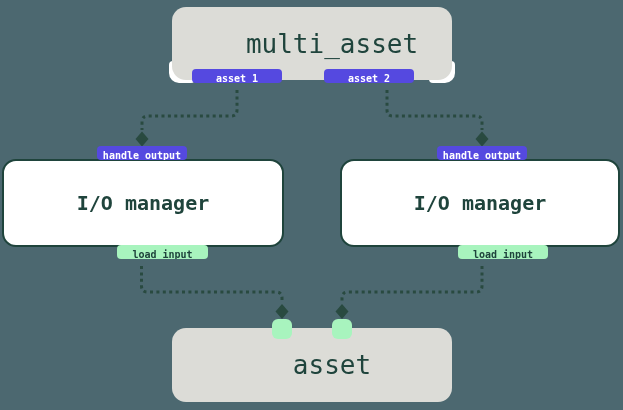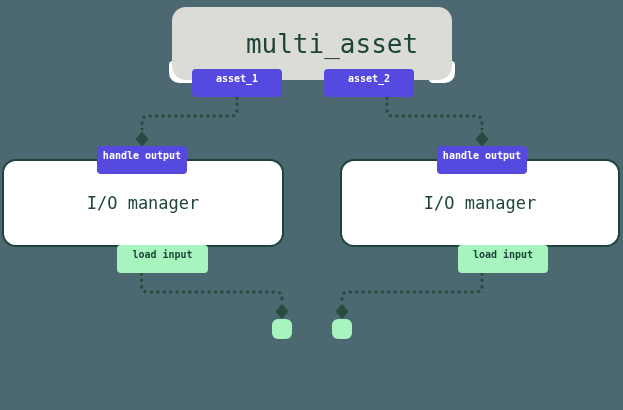--- a/index.html
+++ b/index.html
@@ -60,24 +60,24 @@
   }
   .node-multi{left:172px;top:7px;width:280px;height:73px;}
   .node-asset{left:172px;top:328px;width:280px;height:74px;}
   .node-io-left{left:2px;top:159px;width:282px;height:88px;}
   .node-io-right{left:340px;top:159px;width:280px;height:88px;}
   .title{
     color:var(--ink);
     white-space:nowrap;
   }
   .title.lg{font-size:26px;}
-  .title.md{font-size:17px;}
+  .title.md{font-size:20px;font-weight:bold;}
   .badge{
     position:absolute;z-index:4;
-    height:28px;line-height:20px;
+    height:14px;line-height:20px;
     border-radius:4px;
     font-size:10px;font-weight:bold;
     text-align:center;
     white-space:nowrap;
     overflow:hidden;
   }
   .badge.purple{
     background:var(--purple);
     color:var(--badge-text);
   }
@@ -141,16 +141,19 @@
   <div class="node white node-io-left">
     <span class="title md">I/O manager</span>
   </div>
   <div class="node white node-io-right">
     <span class="title md">I/O manager</span>
   </div>
 
   <div class="badge mint badge-load-left">load input</div>
   <div class="badge mint badge-load-right">load input</div>
 
+  <div class="node gray node-asset">
+    <span class="title lg">asset</span>
+  </div>
   <div class="port-square p-left"></div>
   <div class="port-square p-right"></div>
 
 </div>
 
 </body></html>

